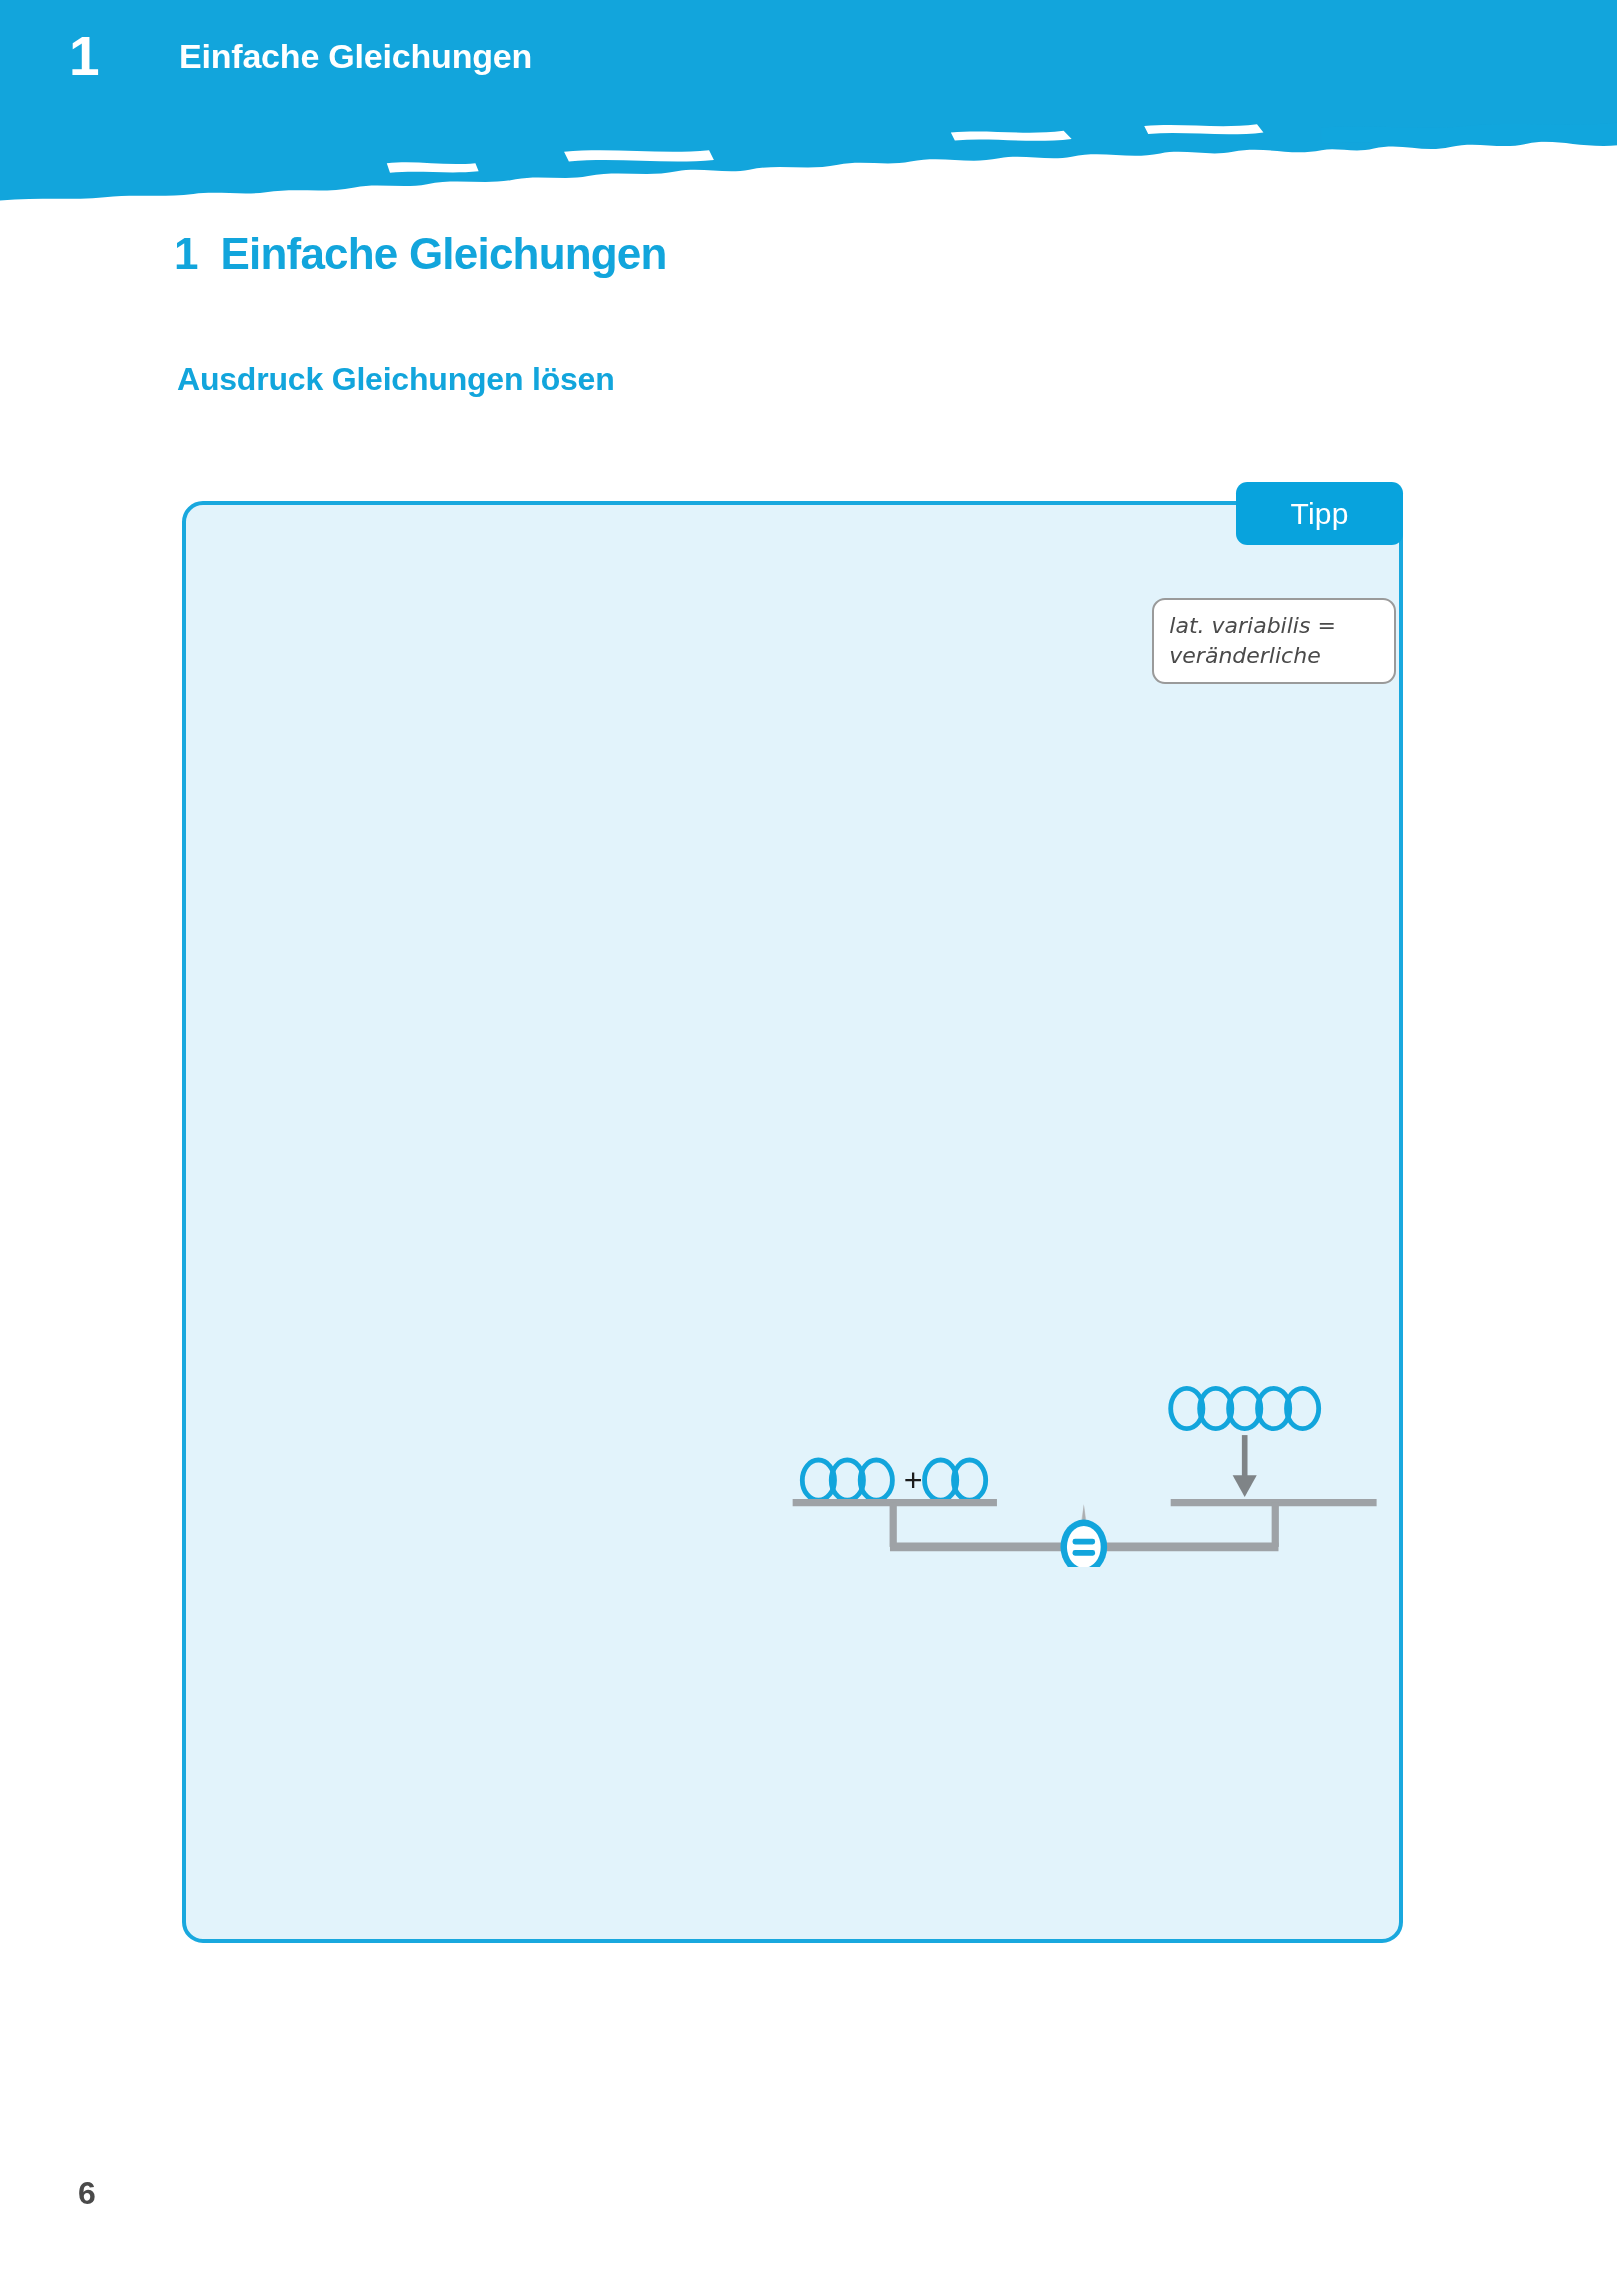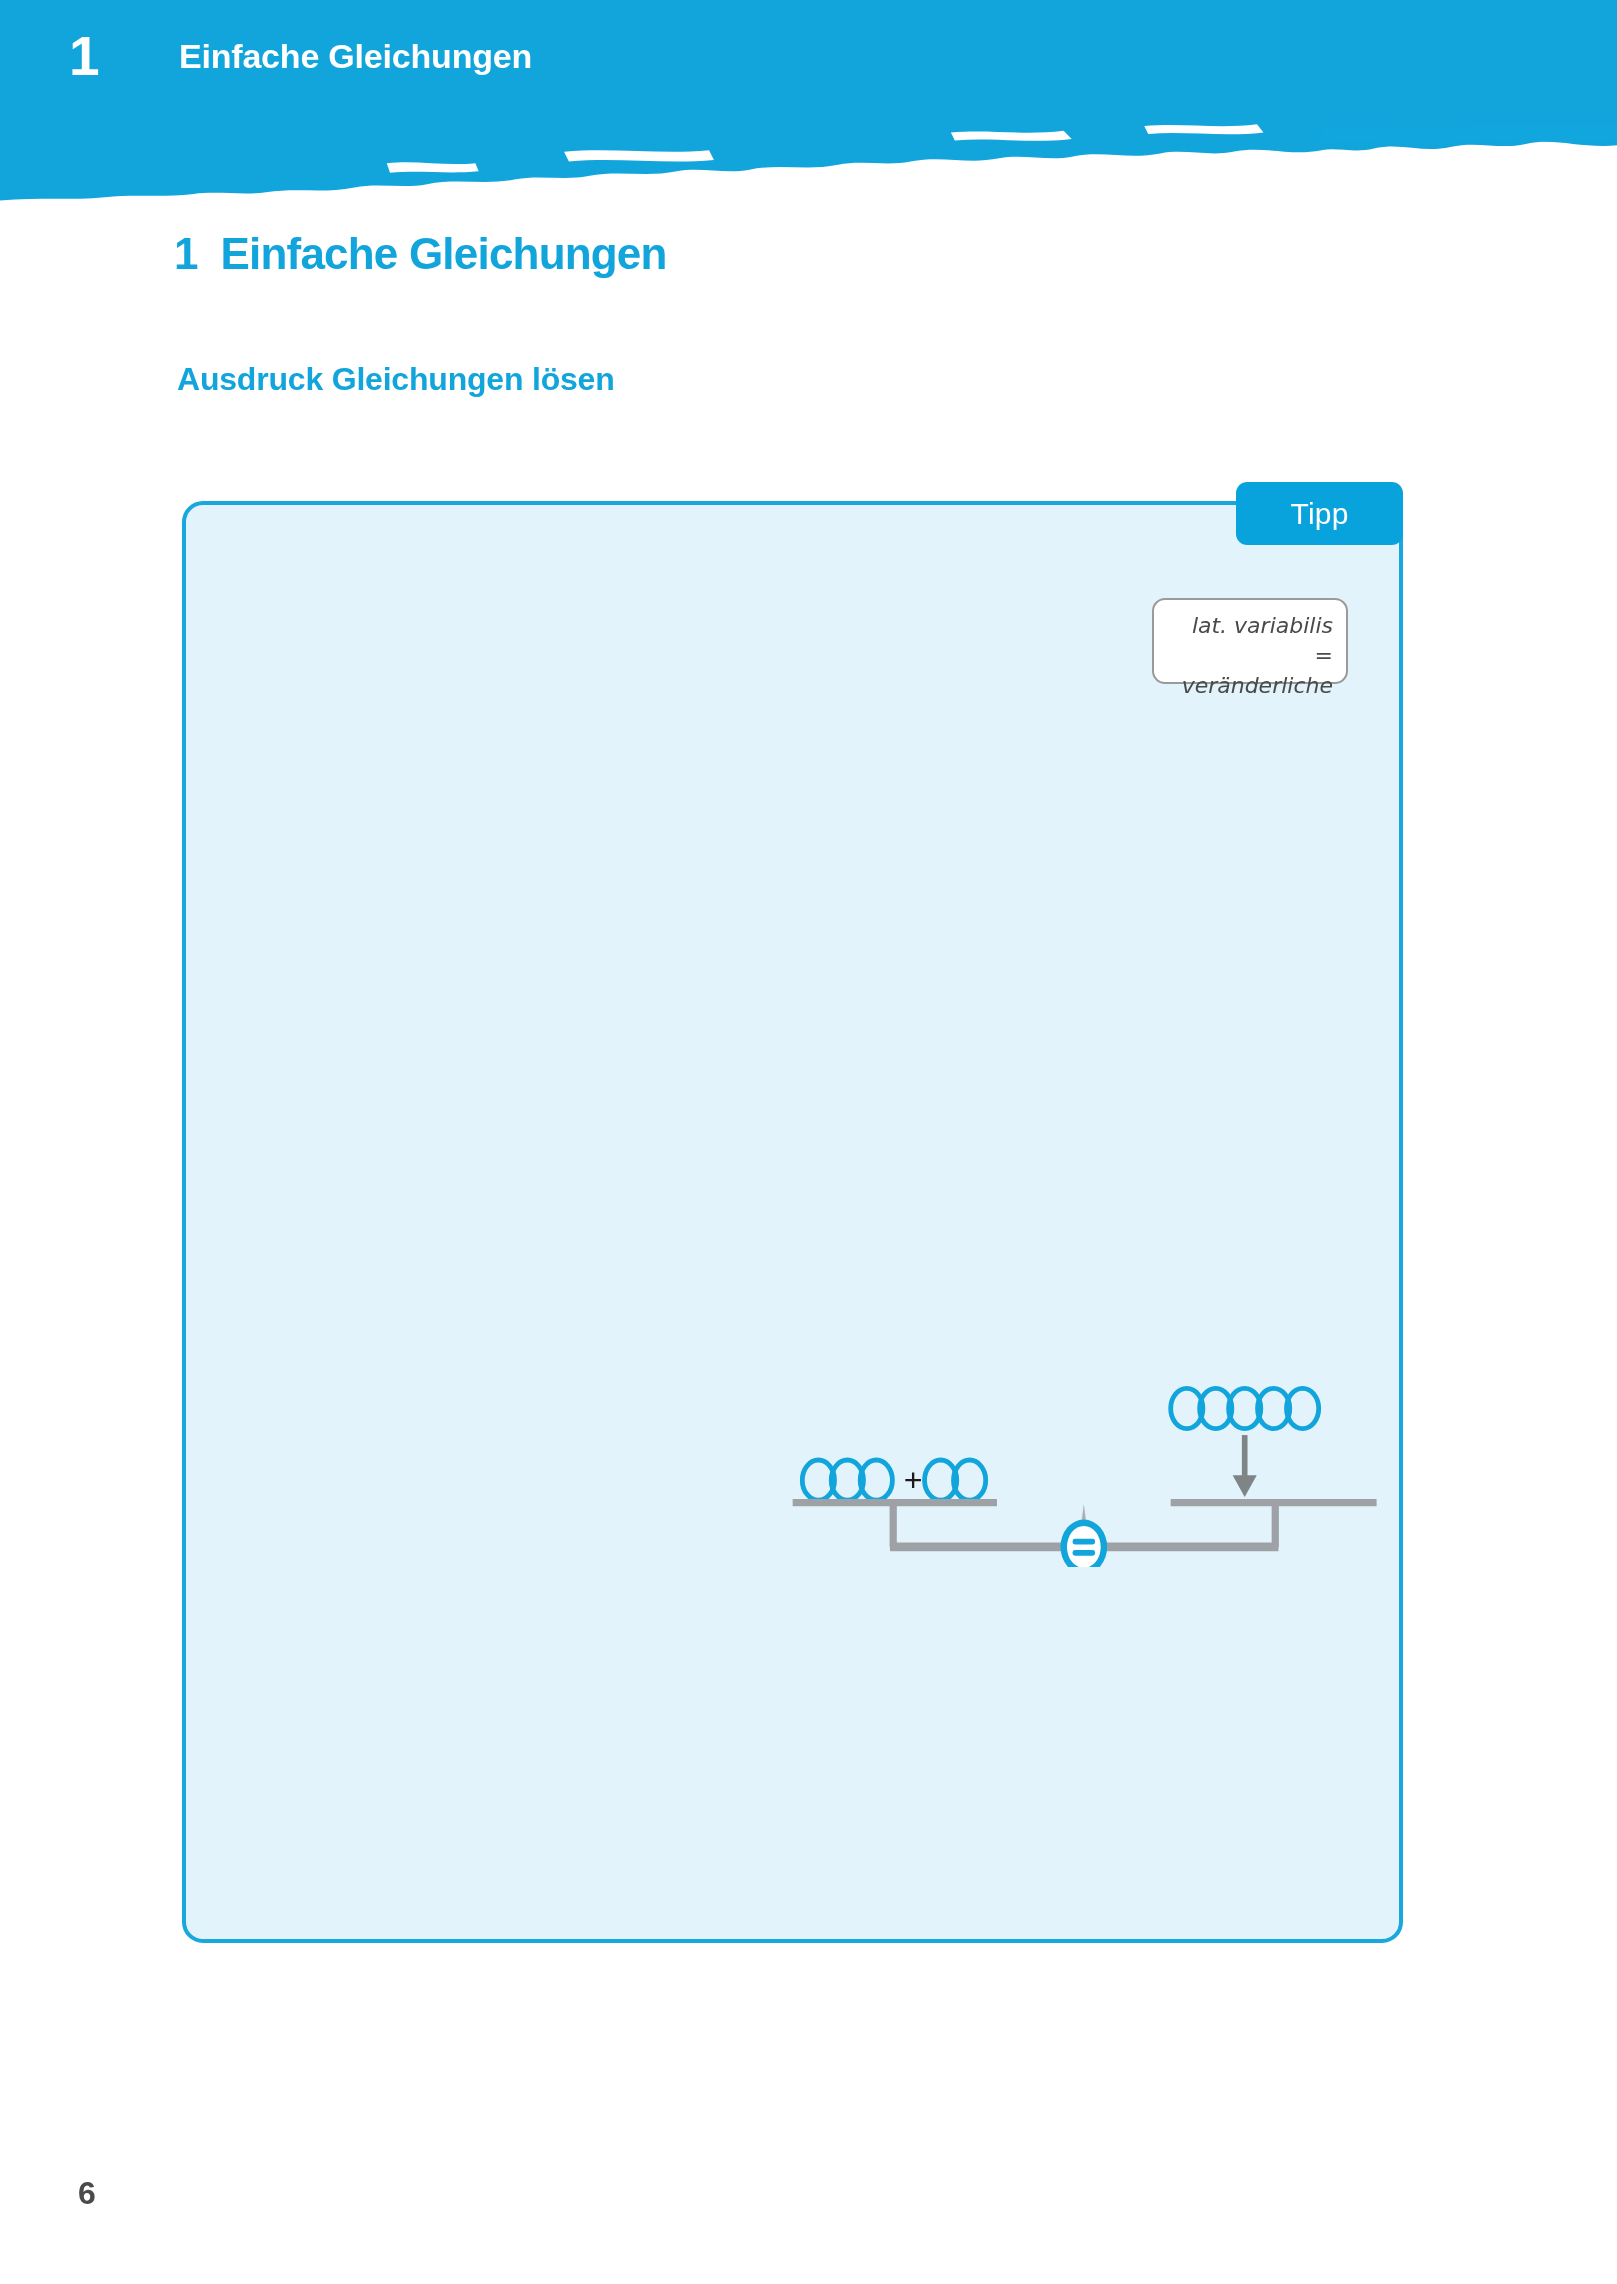--- a/index.html
+++ b/index.html
@@ -167,34 +167,33 @@
     border-radius: 1.6px;
   }
   .eq-badge::before { top: 9.7px; }
   .eq-badge::after  { top: 15.3px; }
 
   
   .side-note {
     position: absolute;
     left: 1152px;
     top: 598px;
-    width: 196px;
+    width: 244px;
     height: 86px;
     background: #ffffff;
     border: 2px solid #9a9a9a;
     border-radius: 13px;
     box-sizing: border-box;
     z-index: 6;
     padding: 10.5px 13px 0 15.3px;
     font-family: "DejaVu Sans", sans-serif;
     font-style: italic;
     font-size: 22px;
     line-height: 30px;
     color: #4a4a4a;
-    text-align: right;
   }
 
   
   .scale-wrap {
     position: absolute;
     left: 765px;
     top: 1382px;
     width: 628px;
     height: 185px;
     z-index: 3;

